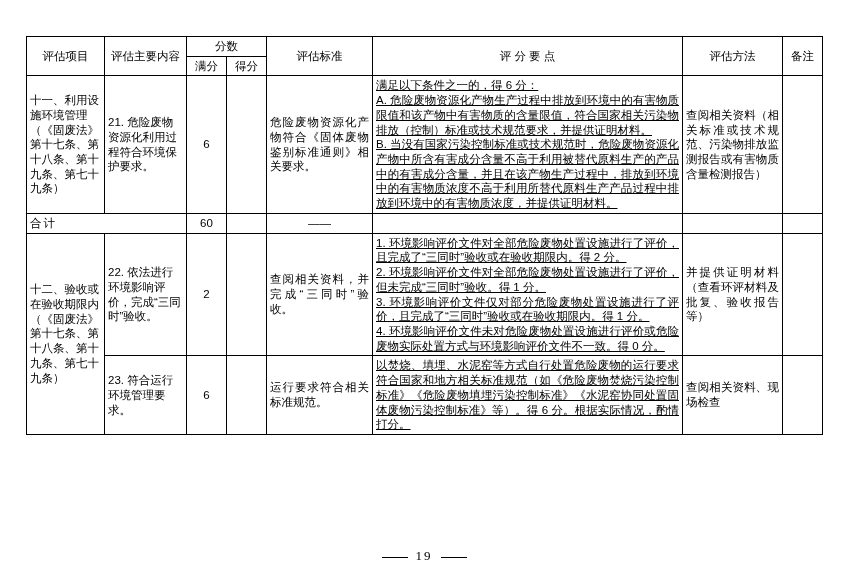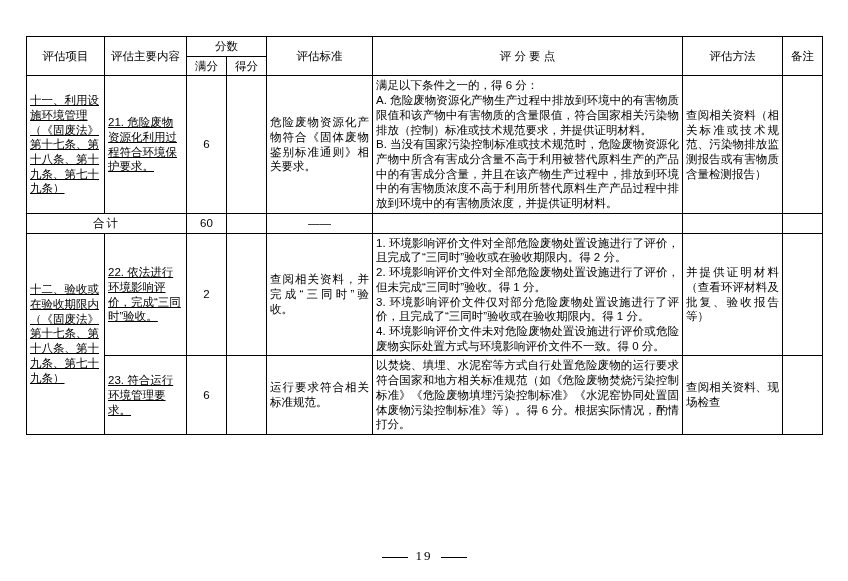--- a/index.html
+++ b/index.html
@@ -41,35 +41,33 @@
   }
   .hdr {
     text-align: center;
     font-size: 12px;
     padding: 4px 2px;
   }
   .cell-vert {
     text-align: left;
     font-size: 12px;
     line-height: 1.5;
-    text-decoration: underline;
   }
   .cell-center {
     text-align: center;
   }
   .cell-just {
     text-align: justify;
     text-justify: inter-ideograph;
   }
   .small-num {
     text-align: center;
     font-size: 12px;
   }
   .total-label {
-    text-align: center;
     font-size: 12px;
     letter-spacing: 2px;
   }
   .dash {
     text-align: center;
     font-size: 13px;
   }
   .pagenum {
     position: absolute;
     left: 0;
@@ -80,21 +78,21 @@
     letter-spacing: 2px;
     font-family: "Liberation Serif", serif;
   }
   .pagenum .bar {
     display: inline-block;
     width: 26px;
     border-top: 1px solid #000;
     vertical-align: middle;
     margin: 0 8px;
   }
-  .nowrapbreak { white-space: pre-wrap; }
+  .nowrapbreak { white-space: pre-wrap; text-decoration: underline; }
 </style>
 </head>
 <body>
 
 <div class="page">
 
   <table class="assess">
     <colgroup>
       <col style="width:78px">
       <col style="width:82px">

